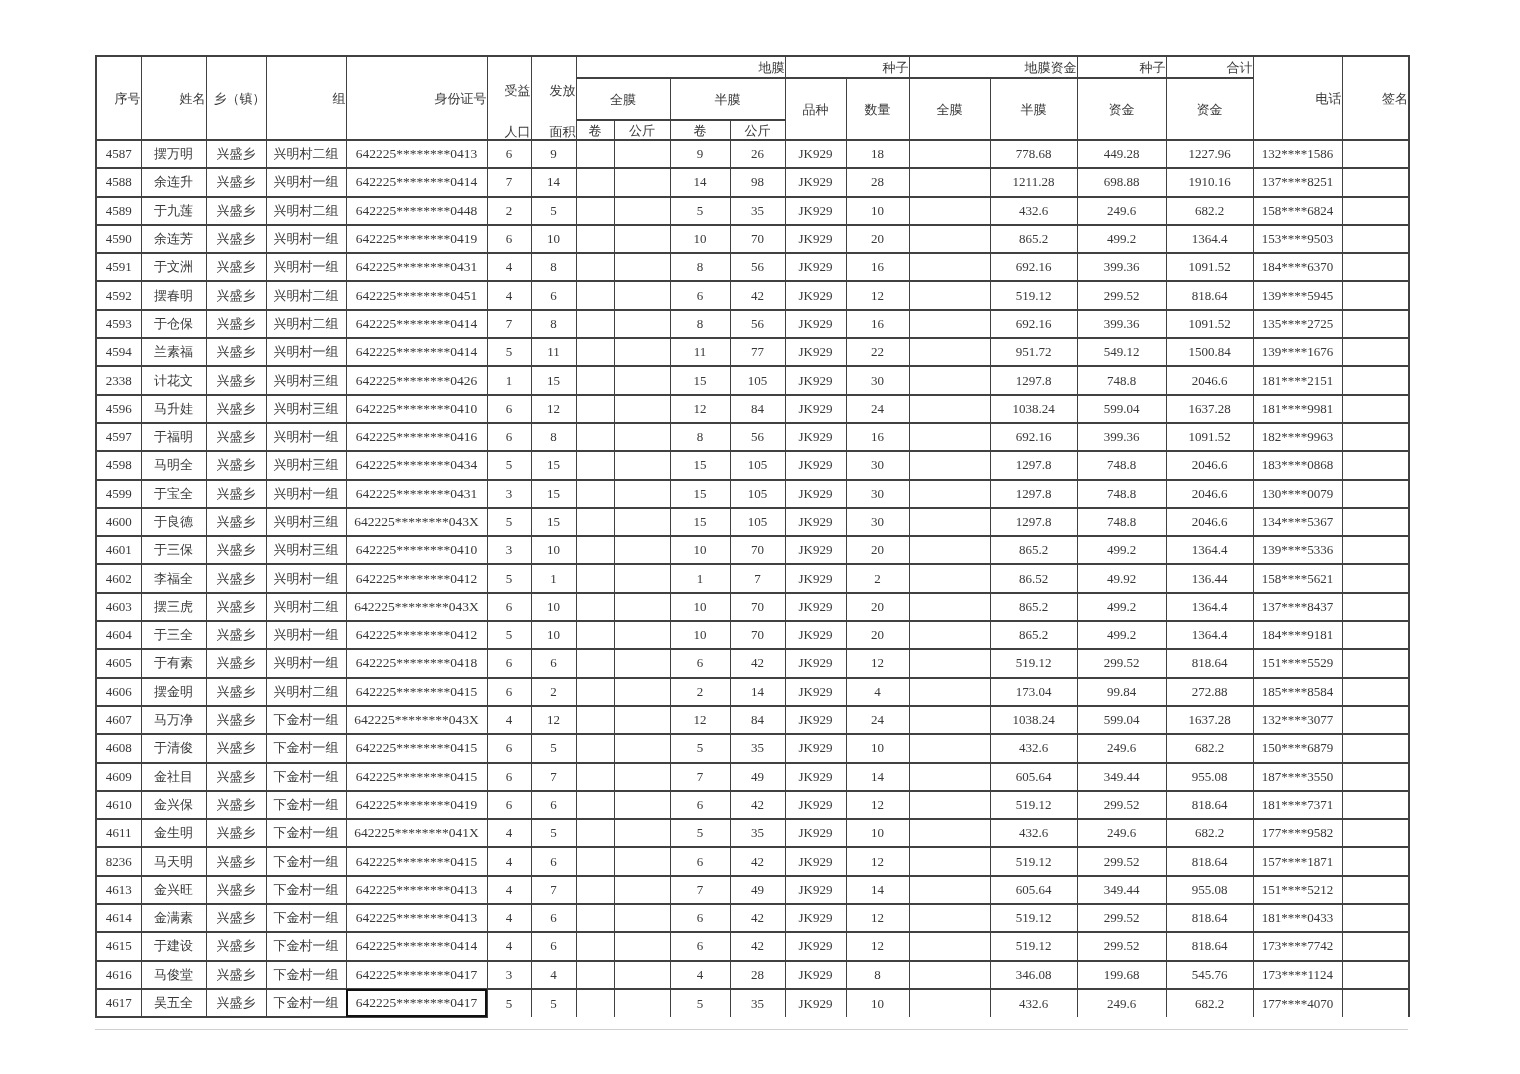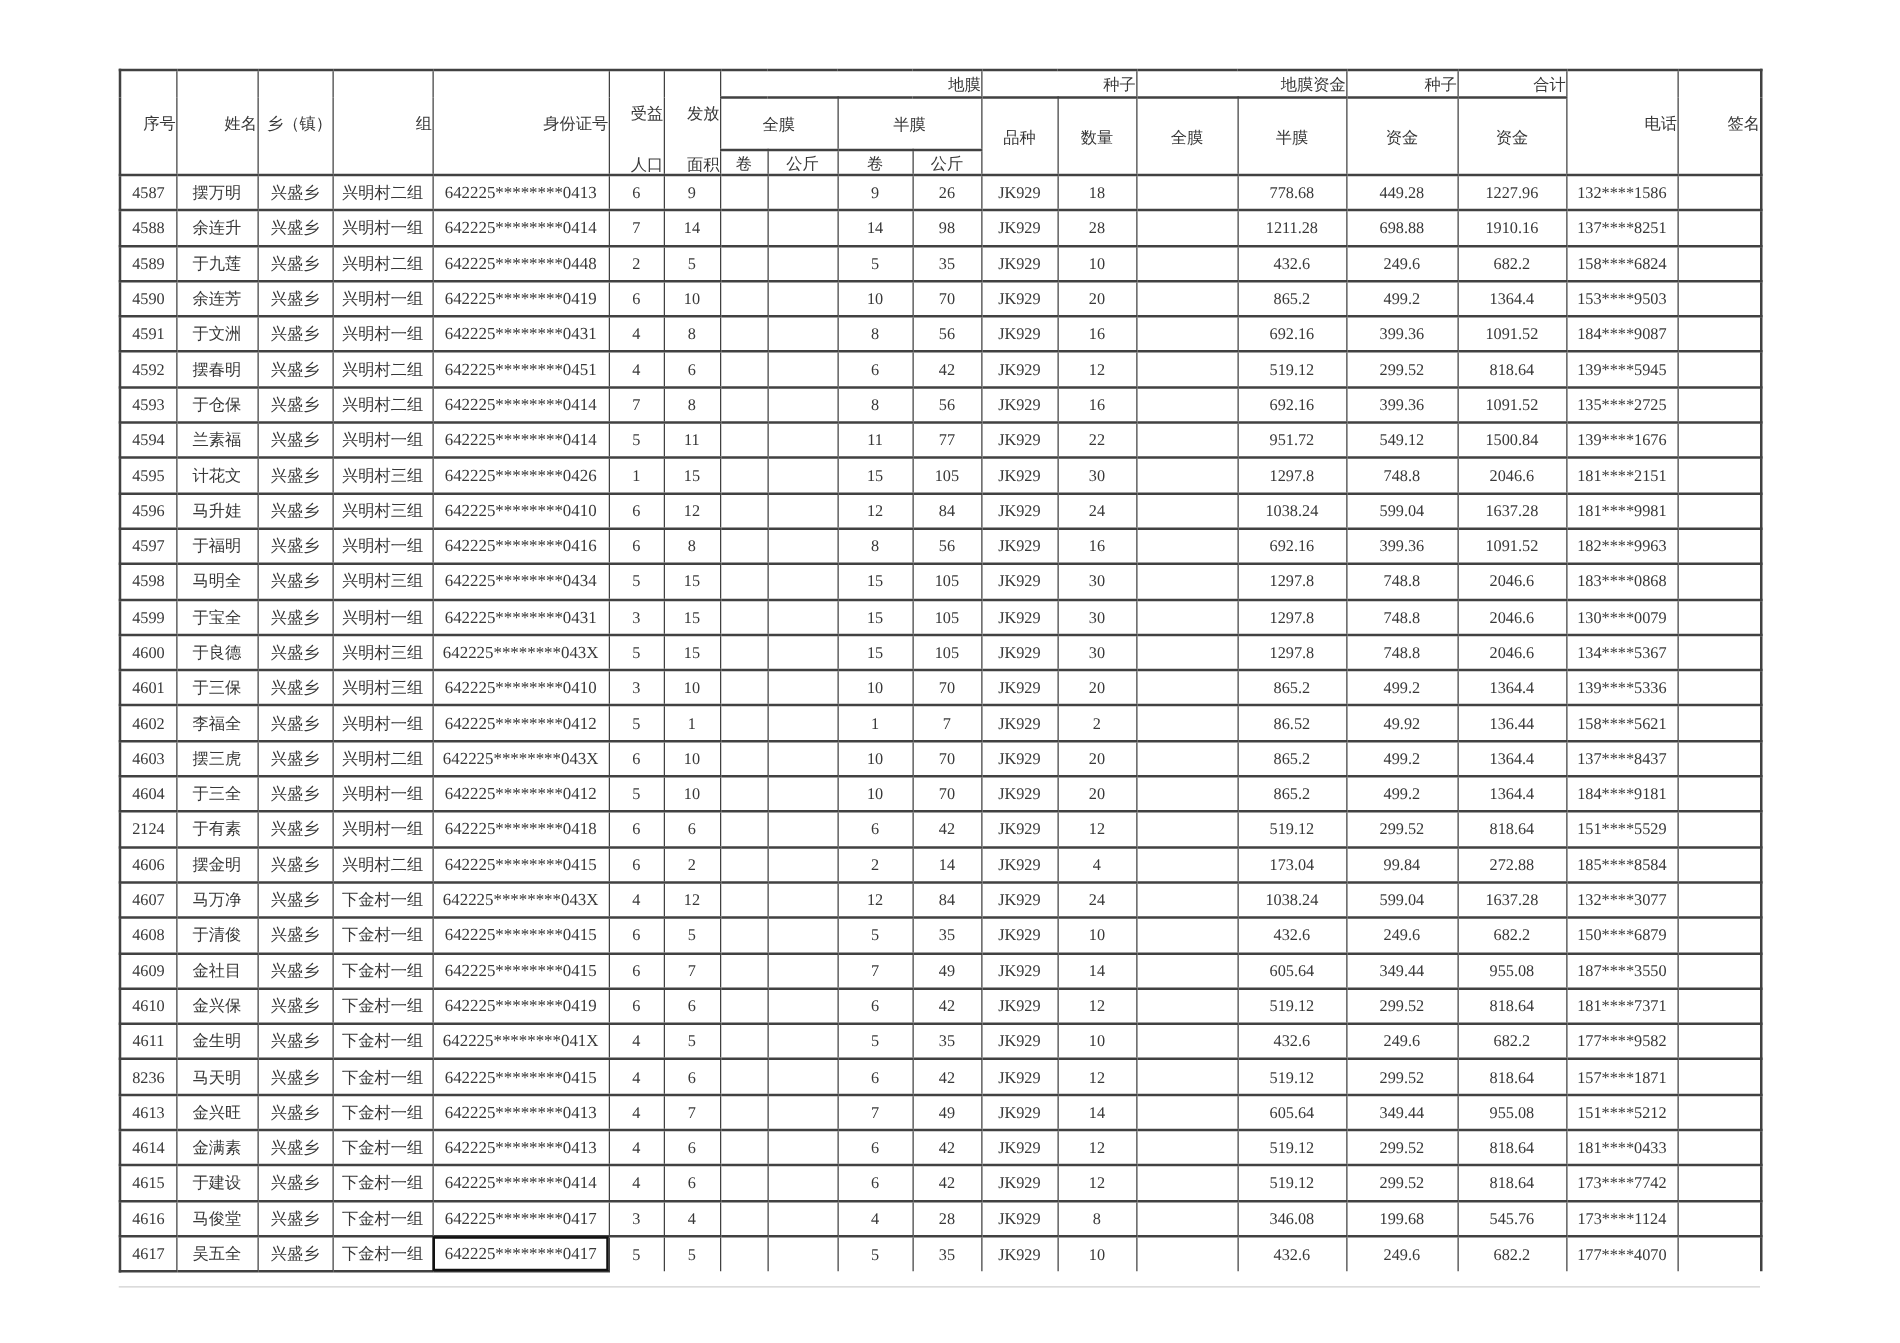--- a/index.html
+++ b/index.html
@@ -194,21 +194,21 @@
           <td></td>
           <td></td>
           <td>8</td>
           <td>56</td>
           <td>JK929</td>
           <td>16</td>
           <td></td>
           <td>692.16</td>
           <td>399.36</td>
           <td>1091.52</td>
-          <td>184****9087</td>
+          <td>184****6370</td>
           <td class="col-last"></td>
         </tr>
         <tr>
           <td>4592</td>
           <td>摆春明</td>
           <td>兴盛乡</td>
           <td>兴明村二组</td>
           <td class="c-id">642225********0451</td>
           <td>4</td>
           <td>6</td>
@@ -261,21 +261,21 @@
           <td>JK929</td>
           <td>22</td>
           <td></td>
           <td>951.72</td>
           <td>549.12</td>
           <td>1500.84</td>
           <td>139****1676</td>
           <td class="col-last"></td>
         </tr>
         <tr>
-          <td>4595</td>
+          <td>2338</td>
           <td>计花文</td>
           <td>兴盛乡</td>
           <td>兴明村三组</td>
           <td class="c-id">642225********0426</td>
           <td>1</td>
           <td>15</td>
           <td></td>
           <td></td>
           <td>15</td>
           <td>105</td>
@@ -471,21 +471,21 @@
           <td>JK929</td>
           <td>20</td>
           <td></td>
           <td>865.2</td>
           <td>499.2</td>
           <td>1364.4</td>
           <td>184****9181</td>
           <td class="col-last"></td>
         </tr>
         <tr>
-          <td>2124</td>
+          <td>4605</td>
           <td>于有素</td>
           <td>兴盛乡</td>
           <td>兴明村一组</td>
           <td class="c-id">642225********0418</td>
           <td>6</td>
           <td>6</td>
           <td></td>
           <td></td>
           <td>6</td>
           <td>42</td>

